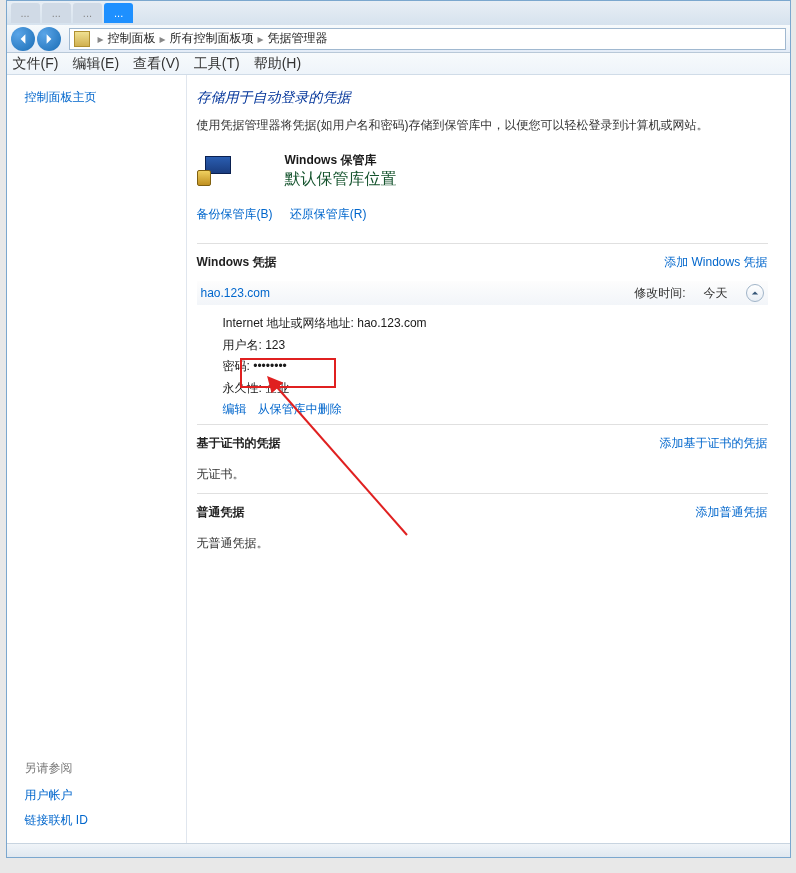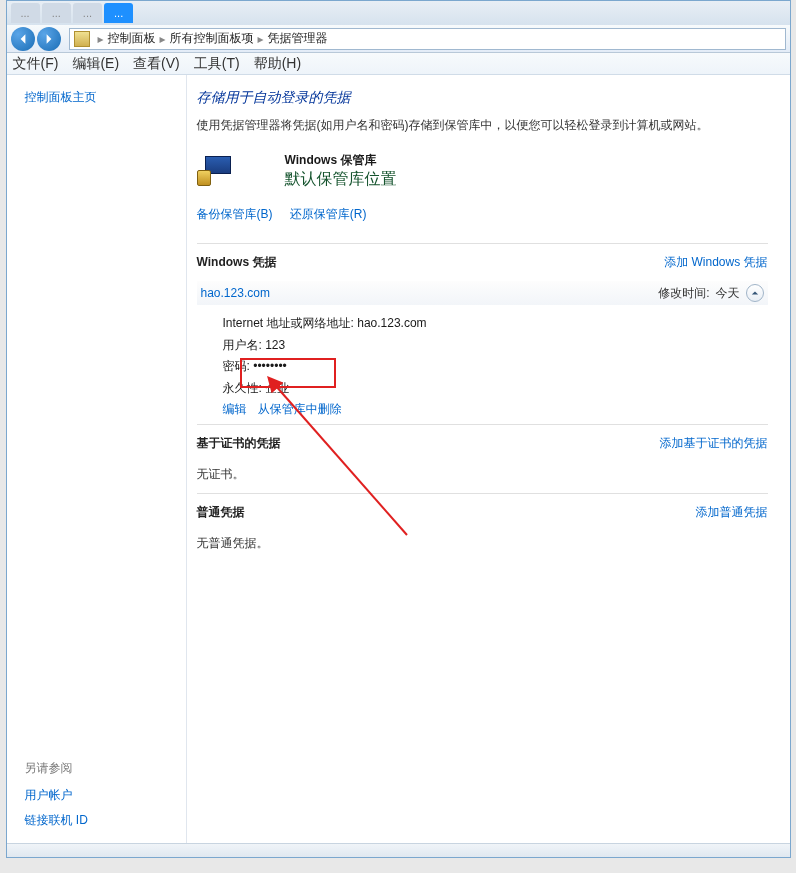--- a/index.html
+++ b/index.html
@@ -48,21 +48,21 @@
     .actions-row a { color: #0066cc; text-decoration: none; margin-right: 14px; }
 
     .section { border-top: 1px solid #e0e0e0; padding: 10px 0 6px; }
     .section-header { display: flex; justify-content: space-between; align-items: center; font-size: 12px; margin-bottom: 10px; }
     .section-header b { font-weight: bold; color: #222; }
     .section-header a { color: #0066cc; text-decoration: none; }
 
     .cred-entry { font-size: 12px; }
     .cred-title-row { display: flex; justify-content: space-between; align-items: center; margin-bottom: 8px; background: linear-gradient(#fdfdfd,#f2f5f9); padding: 3px 4px; }
     .cred-title-row a { color: #0066cc; text-decoration: none; }
-    .cred-title-row .right { display: flex; align-items: center; gap: 6px; color: #333; }
+    .cred-title-row .right { display: flex; align-items: center; gap: 18px; color: #333; }
     .chevron { width: 18px; height: 18px; border: 1px solid #a0b4c8; border-radius: 50%; background: linear-gradient(#ffffff,#e8eef5); display: flex; align-items: center; justify-content: center; cursor: pointer; }
     .chevron svg { width: 8px; height: 8px; fill: #335577; }
 
     .cred-details { padding-left: 26px; line-height: 1.8; }
     .cred-actions { padding-left: 26px; margin-top: 2px; }
     .cred-actions a { color: #0066cc; text-decoration: none; margin-right: 8px; font-size: 12px; }
 
     .empty-msg { font-size: 12px; color: #333; padding: 4px 0; }
 
     

